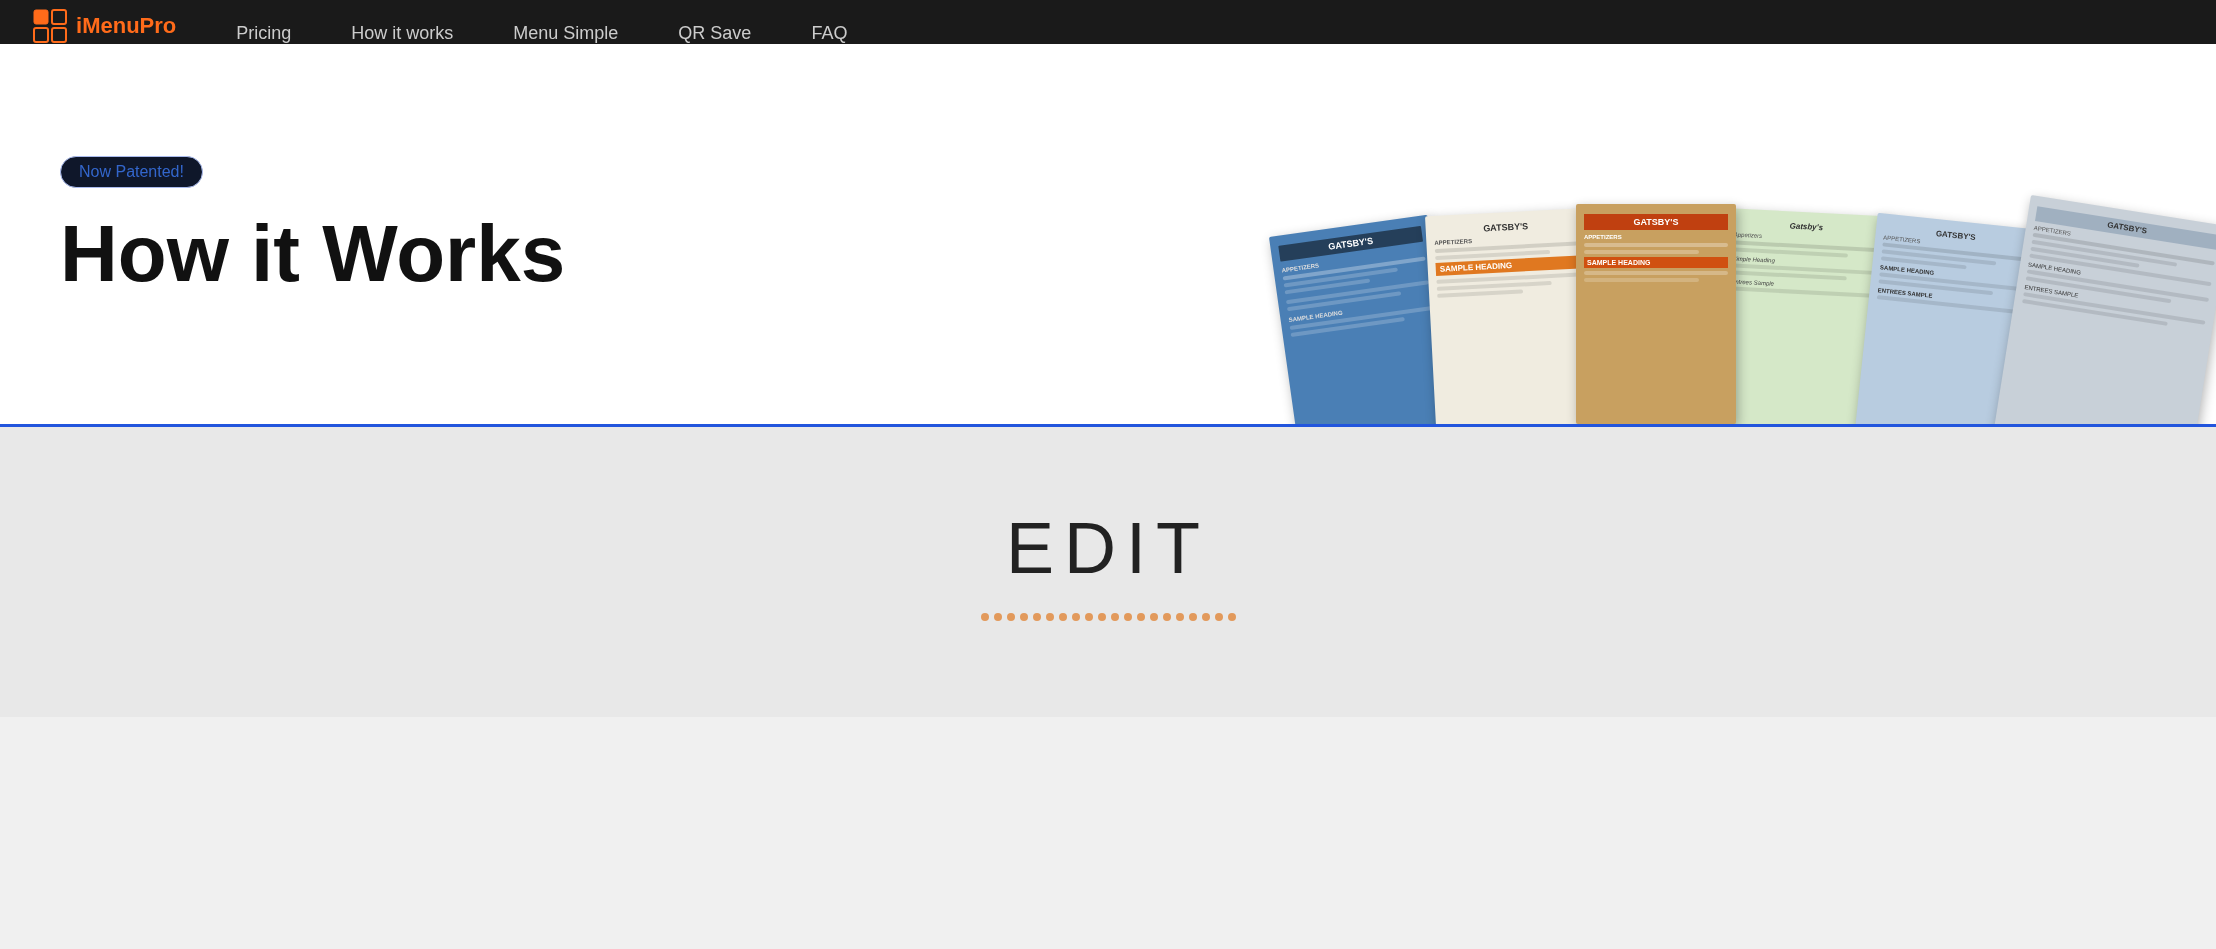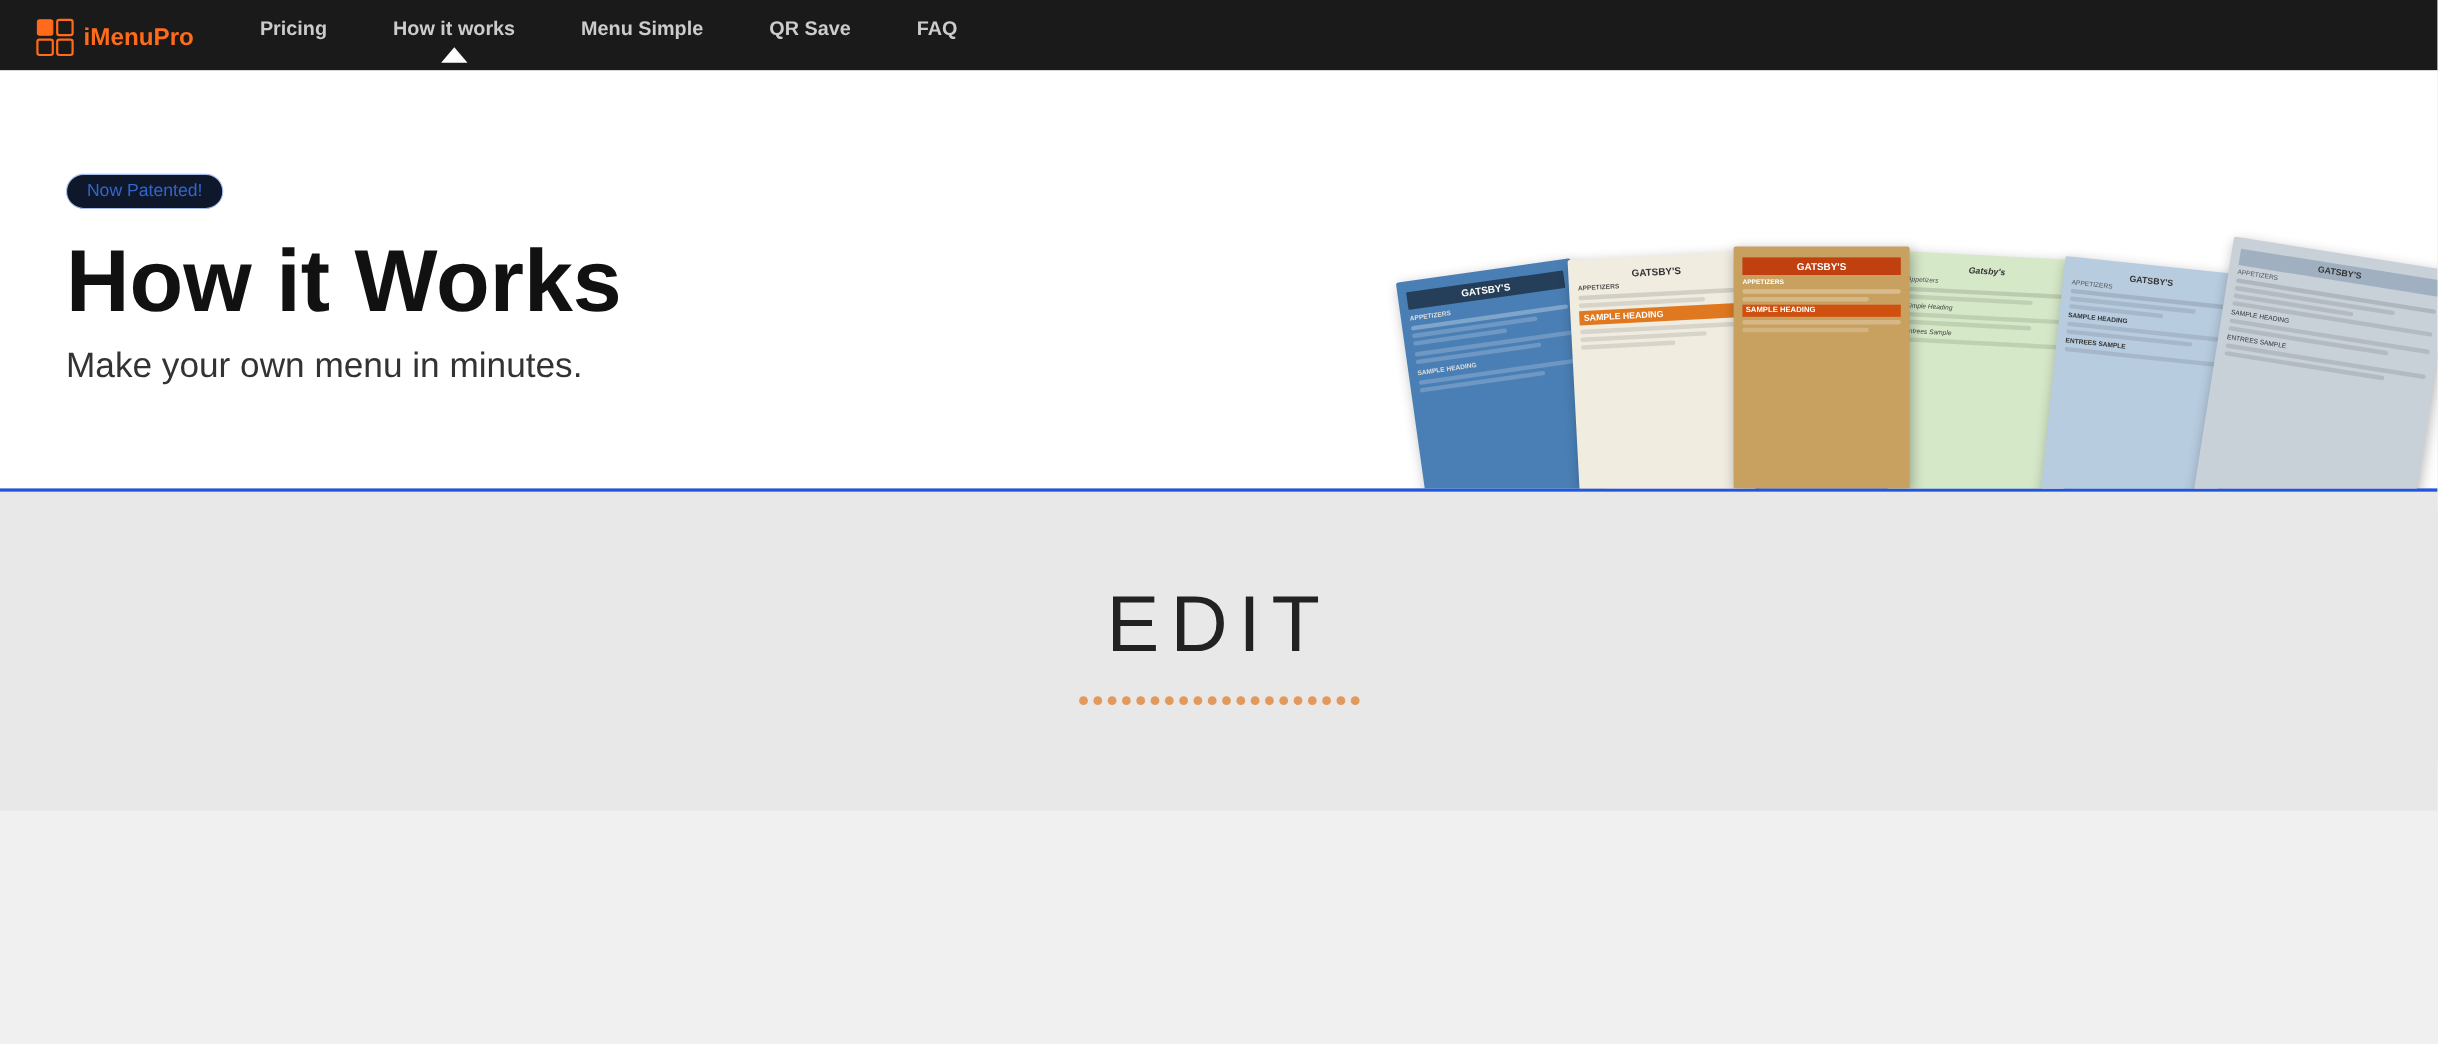--- a/index.html
+++ b/index.html
@@ -2,23 +2,23 @@
 <html><head>
   <meta charset="utf-8">
   <style>
     * { margin: 0; padding: 0; box-sizing: border-box; }
     body { font-family: Arial, sans-serif; background: #f0f0f0; width: 2216px; }
 
     
     .navbar {
       background: #1a1a1a;
       display: flex;
-      align-items: flex-start;
-      height: 64px;
-      padding: 16px 32px;
+      align-items: flex-end;
+      height: 44px;
+      padding: 0 32px;
       gap: 0;
     }
     .navbar-logo {
       display: flex;
       align-items: center;
       gap: 8px;
       margin-right: 60px;
     }
     .logo-icon {
       width: 36px;
@@ -30,21 +30,20 @@
       font-weight: bold;
     }
     .logo-text span {
       color: #ff6b1a;
     }
     .navbar-links {
       display: flex;
       align-items: center;
       gap: 60px;
       flex: 1;
-      font-weight: bold;
     }
     .navbar-links a {
       color: #cccccc;
       text-decoration: none;
       font-size: 18px;
     }
     .navbar-right {
       display: flex;
       align-items: center;
       gap: 40px;
@@ -293,21 +292,20 @@
     <a href="#">QR Save</a>
     <a href="#">FAQ</a>
   </div>
 
 </nav>
 
 <section class="hero">
   <div class="hero-left">
     <div class="now-patented-badge">Now Patented!</div>
     <h1 class="hero-title">How it Works</h1>
-    <p class="hero-subtitle">Make your own menu in minutes.</p>
   </div>
 
   <div class="hero-right">
     <div class="menu-cards-container">
 
       <div class="menu-card" style="background: #4a7fb5;">
         <div class="menu-card-inner">
           <div class="menu-card-header">GATSBY'S</div>
           <div class="menu-card-section" style="color:#ddd; font-size:6px;">APPETIZERS</div>
           <div class="menu-card-line long" style="background:rgba(255,255,255,0.3)"></div>

